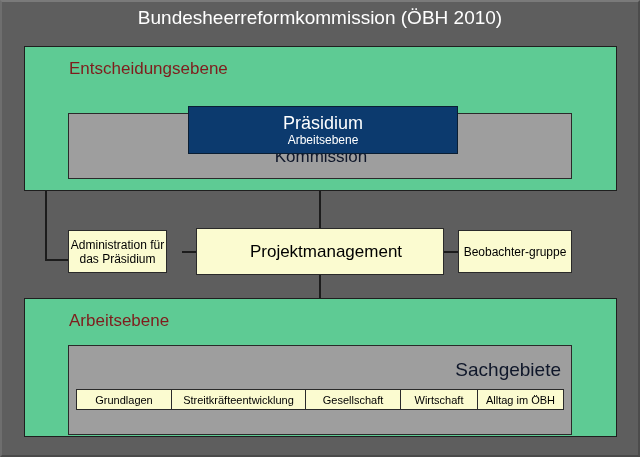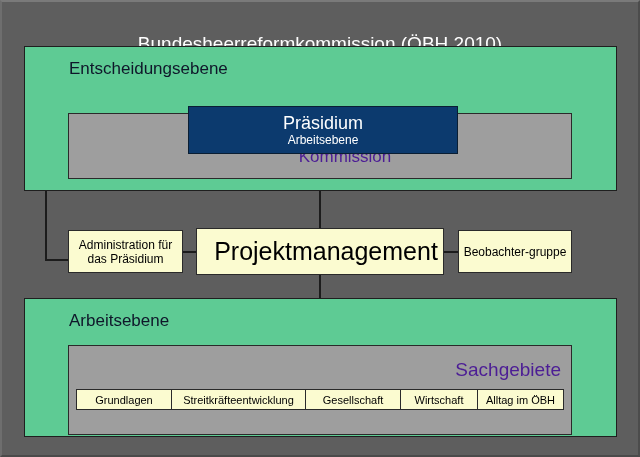--- a/index.html
+++ b/index.html
@@ -38,21 +38,20 @@
   .title {
     position: absolute;
     left: 0;
     top: 7px;
     width: 640px;
     text-align: center;
     color: #ffffff;
     font-size: 19px;
     letter-spacing: 0px;
     white-space: nowrap;
-    margin-top: 26px;
   }
 
   
   .line {
     position: absolute;
     background: #1c1c1c;
   }
   .line.v { width: 2px; }
   .line.h { height: 2px; }
 
@@ -61,37 +60,36 @@
     position: absolute;
     background: #5ecb94;
     border: 1px solid #1f1f1f;
     box-sizing: border-box;
   }
   .level-title {
     position: absolute;
     left: 44px;
     top: 12px;
     font-size: 17px;
+    color: #7f1d1d;
+    white-space: nowrap;
+  }
+
+  
+  .graybox {
+    position: absolute;
+    background: #9e9e9e;
+    border: 1px solid #2a2a2a;
+    box-sizing: border-box;
+  }
+  .graybox-label {
+    position: absolute;
+    font-size: 17px;
     color: #0f172a;
     white-space: nowrap;
-  }
-
-  
-  .graybox {
-    position: absolute;
-    background: #9e9e9e;
-    border: 1px solid #2a2a2a;
-    box-sizing: border-box;
-  }
-  .graybox-label {
-    position: absolute;
-    font-size: 17px;
-    color: #4c1d95;
-    white-space: nowrap;
-    padding-left: 24px;
   }
 
   
   .bluebox {
     position: absolute;
     background: #0c3a6e;
     border: 1px solid #0a1e33;
     box-sizing: border-box;
     display: flex;
     flex-direction: column;
@@ -113,21 +111,21 @@
     position: absolute;
     background: #fbfbd0;
     border: 1px solid #2a2a2a;
     box-sizing: border-box;
     display: flex;
     align-items: center;
     justify-content: center;
     text-align: center;
     color: #000000;
   }
-  .cream.big { font-size: 25px; padding-left: 12px; }
+  .cream.big { font-size: 17px; padding-left: 12px; }
   .cream.small { font-size: 12px; line-height: 14px; }
   .cream.chip { font-size: 11px; }
 
   .chip-row {
     position: absolute;
     display: flex;
     box-sizing: border-box;
   }
   .chip-row .cream {
     position: relative;
@@ -159,21 +157,21 @@
 
   <div class="graybox" style="left:68px; top:113px; width:504px; height:66px;">
     <div class="graybox-label" style="left:0; top:33px; width:504px; text-align:center;">Kommission</div>
   </div>
 
   <div class="bluebox" style="left:188px; top:106px; width:270px; height:48px;">
     <div class="main">Präsidium</div>
     <div class="sub">Arbeitsebene</div>
   </div>
 
-  <div class="cream small" style="left:68px; top:230px; width:115px; height:43px; flex-direction:column;">
+  <div class="cream small" style="left:68px; top:230px; width:99px; height:43px; flex-direction:column;">
     <span>Administration für</span>
     <span>das Präsidium</span>
   </div>
 
   <div class="cream big" style="left:196px; top:228px; width:248px; height:47px;">
     <span>Projektmanagement</span>
   </div>
 
   <div class="cream small" style="left:458px; top:230px; width:114px; height:43px; flex-direction:row;">
     <span>Beobachter-</span>

